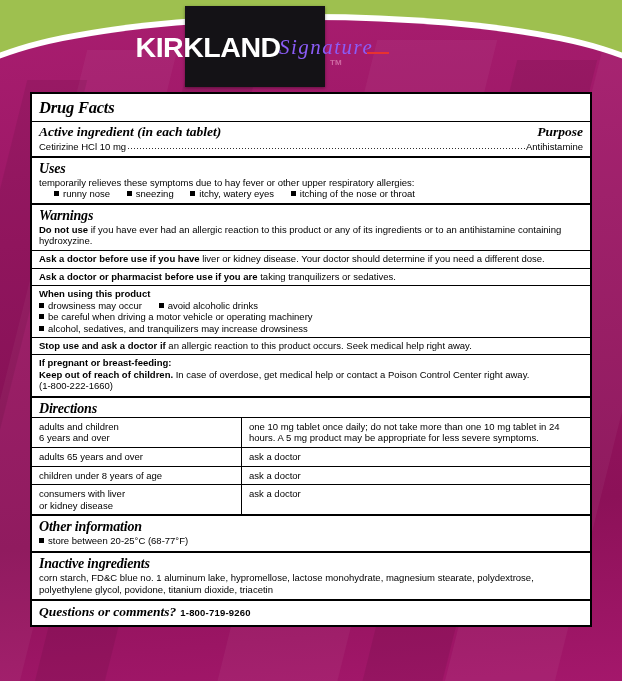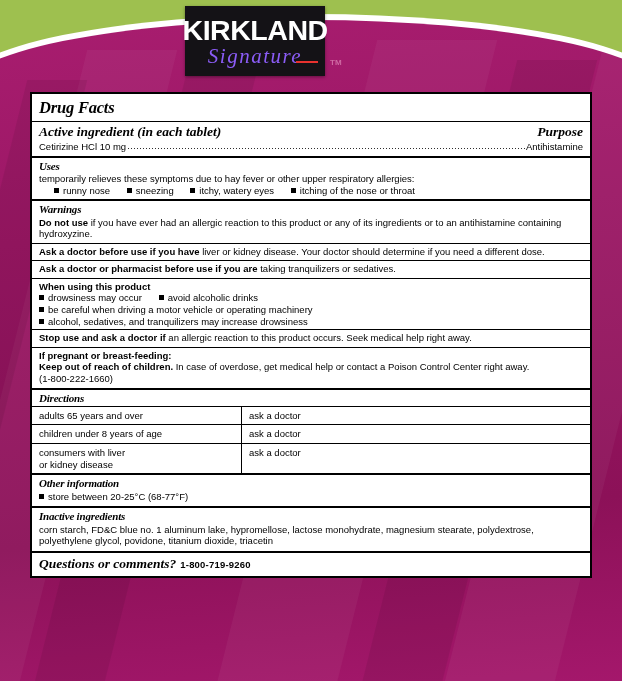--- a/index.html
+++ b/index.html
@@ -53,25 +53,25 @@
   .facet.dark {
     background: rgba(0,0,0,0.07);
   }
 
   
   #logo-block {
     position: absolute;
     left: 185px;
     top: 6px;
     width: 140px;
-    height: 70px;
+    height: 81px;
     background: #141216;
     z-index: 6;
     display: flex;
-    flex-direction: column;
+    flex-direction: row;
     align-items: center;
     justify-content: center;
     box-shadow: 0 1px 3px rgba(0,0,0,0.4);
   }
   #logo-kirkland {
     color: #ffffff;
     font-family: "Liberation Sans", sans-serif;
     font-weight: bold;
     font-size: 28px;
     letter-spacing: -0.5px;
@@ -130,21 +130,21 @@
     font-style: italic;
     font-weight: bold;
     font-size: 16.5px;
     letter-spacing: -0.2px;
     padding: 4px 7px 3px 7px;
   }
   .sec-title {
     font-family: "Liberation Serif", serif;
     font-style: italic;
     font-weight: bold;
-    font-size: 11px;
+    font-size: 14px;
     letter-spacing: -0.2px;
     padding: 2px 7px 0 7px;
   }
   .rule-thick {
     border-top: 2.5px solid #000;
   }
   .rule-thin {
     border-top: 1px solid #000;
   }
 
@@ -330,20 +330,25 @@
   </div>
   <div class="pad" style="padding-bottom:4px;">
     <b>Keep out of reach of children.</b><span> In case of overdose, get medical help or contact a Poison Control Center right away.</span>
     <div>(1-800-222-1660)</div>
   </div>
 
   <div class="rule-thick"></div>
   <div class="sec-title">Directions</div>
   <table class="dir">
     <tbody>
+        <tr>
+      <td class="col1" style="white-space:pre-line;">adults and children
+6 years and over</td>
+      <td>one 10 mg tablet once daily; do not take more than one 10 mg tablet in 24 hours. A 5 mg product may be appropriate for less severe symptoms.</td>
+    </tr>
     <tr>
       <td class="col1" style="white-space:pre-line;">adults 65 years and over</td>
       <td>ask a doctor</td>
     </tr>
     <tr>
       <td class="col1" style="white-space:pre-line;">children under 8 years of age</td>
       <td>ask a doctor</td>
     </tr>
     <tr>
       <td class="col1" style="white-space:pre-line;">consumers with liver

